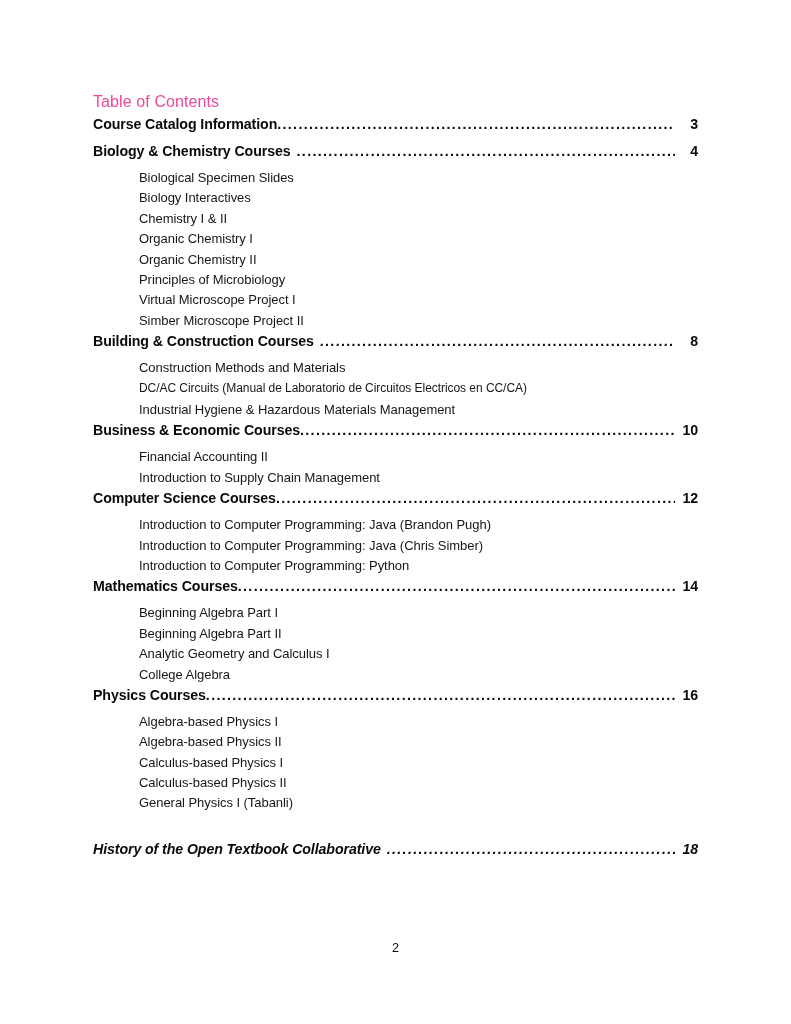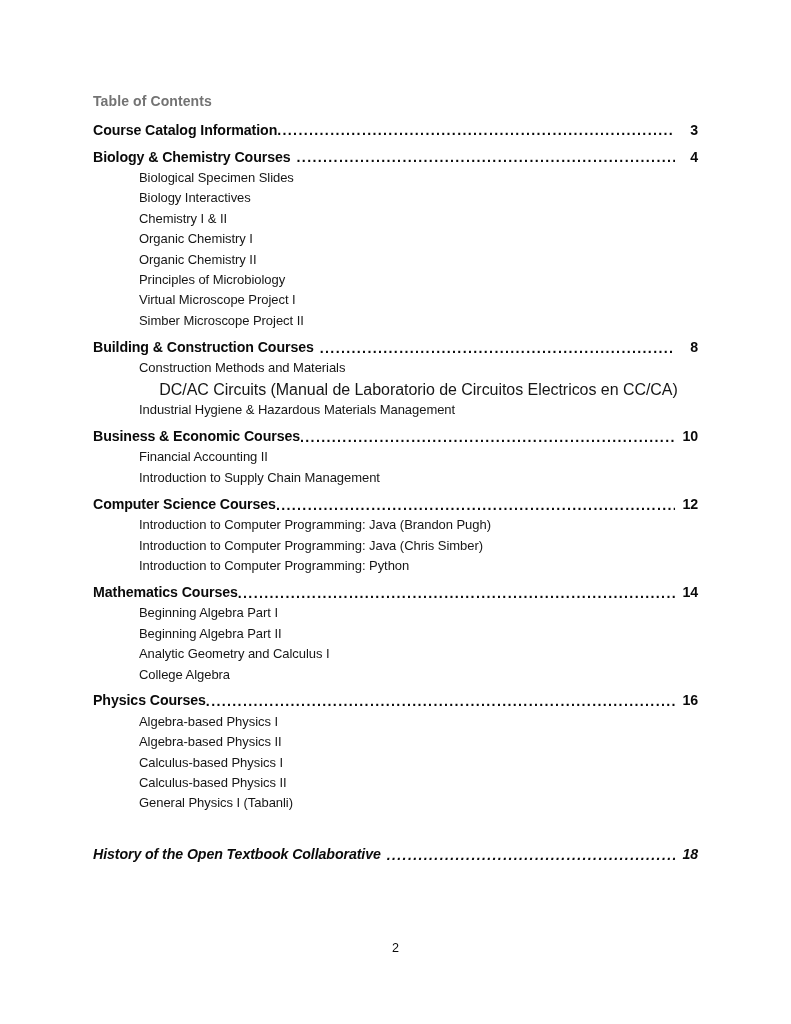--- a/index.html
+++ b/index.html
@@ -17,39 +17,39 @@
     background: #ffffff;
     font-family: "Liberation Sans", sans-serif;
     overflow: hidden;
   }
 
   
   .toc-heading {
     position: absolute;
     left: 93px;
     top: 93px;
-    font-size: 14px;
-    font-weight: 700;
-    color: #737373;
+    font-size: 16px;
+    font-weight: 400;
+    color: #ec4899;
     letter-spacing: 0.1px;
     white-space: nowrap;
   }
 
   
   .toc-body {
     position: absolute;
     left: 93px;
     top: 116px;
     width: 605px;
   }
 
   
   .toc-l1 {
     display: flex;
-    align-items: center;
+    align-items: flex-start;
     width: 100%;
     height: 27px;
     font-size: 14.2px;
     font-weight: bold;
     color: #0a0a0a;
     white-space: nowrap;
     letter-spacing: -0.1px;
   }
 
   .toc-l1 .entry-title {
@@ -98,23 +98,22 @@
     padding-left: 46px;
     font-size: 13px;
     font-weight: 400;
     color: #161616;
     white-space: nowrap;
     letter-spacing: -0.05px;
   }
 
   
   .toc-l2.larger {
-    font-size: 16px;
+    font-size: 12px;
     height: 21.5px;
-    text-align: center;
   }
 
   
   .toc-group { display: block; }
 
   
   .footer-page-no {
     position: absolute;
     left: 0;
     right: 0;

